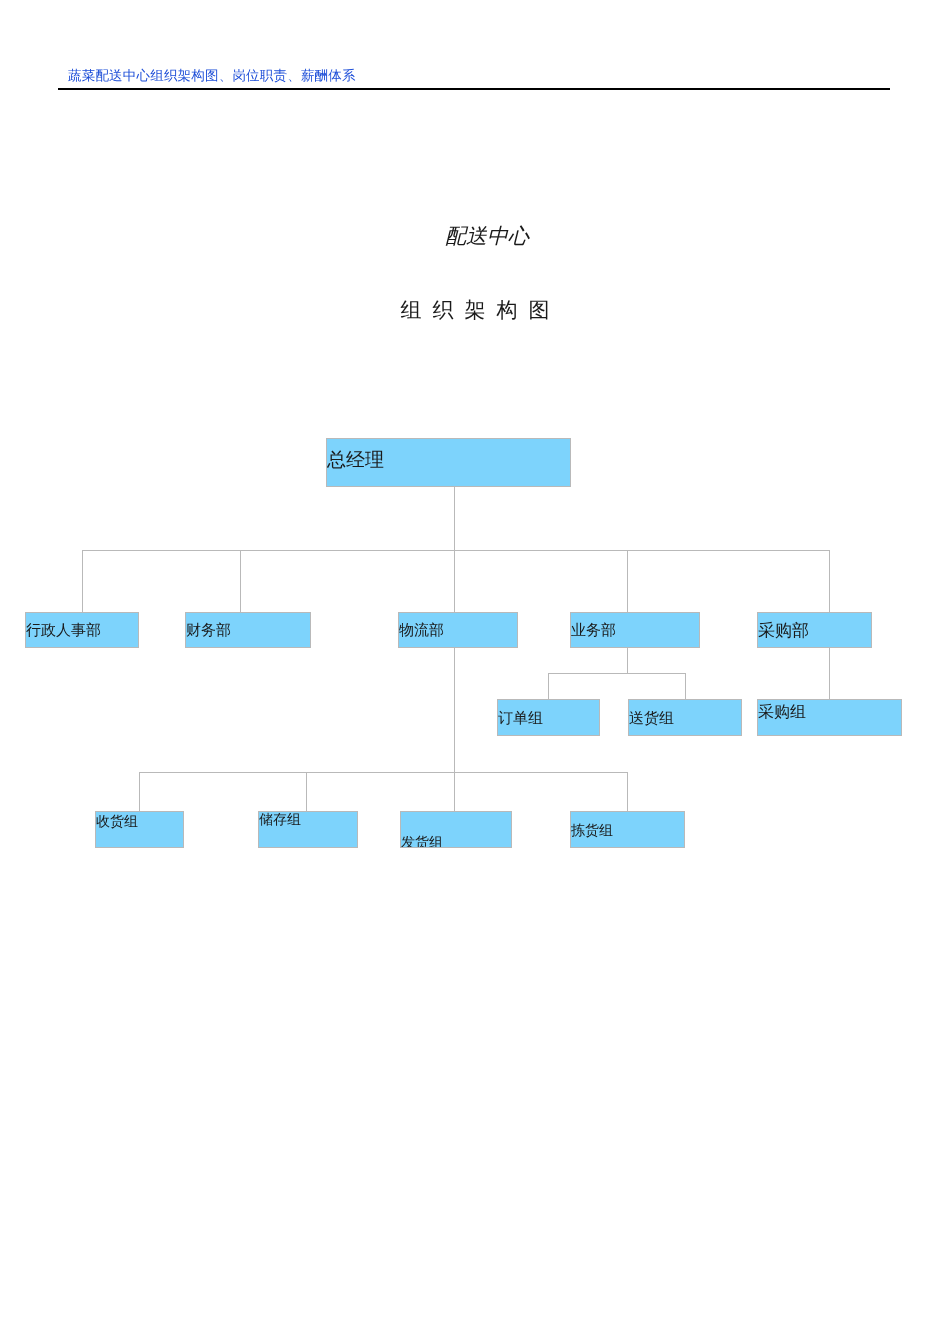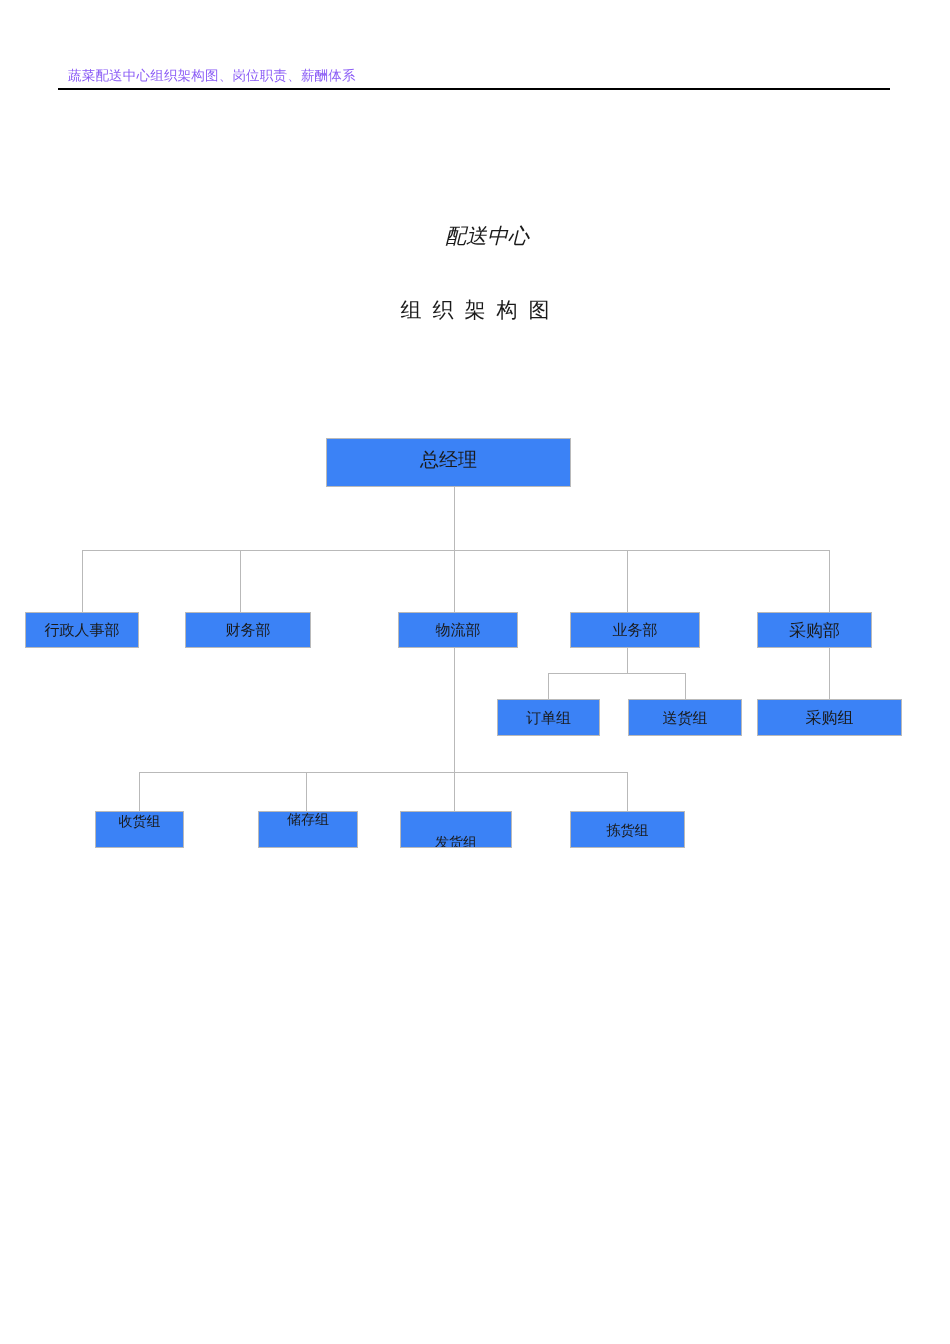--- a/index.html
+++ b/index.html
@@ -20,21 +20,21 @@
   }
 
   
   #header-text {
     position: absolute;
     left: 68px;
     top: 66px;
     font-size: 13.5px;
     line-height: 18px;
     letter-spacing: 0.2px;
-    color: #8b5cf6;
+    color: #1d4ed8;
     white-space: nowrap;
   }
   #header-rule {
     position: absolute;
     left: 58px;
     top: 88px;
     width: 832px;
     height: 0;
     border-top: 2.2px solid #000000;
   }
@@ -61,22 +61,22 @@
     position: absolute;
     left: 0;
     top: 0;
     width: 950px;
     height: 1344px;
   }
   .node {
     position: absolute;
     box-sizing: border-box;
     border: 1px solid #b9b9b9;
-    background: #3b82f6;
-    text-align: center;
+    background: #7dd3fc;
+    text-align: left;
     color: #1a1a1a;
     white-space: nowrap;
     overflow: hidden;
   }
   .node .node-label {
     display: block;
     line-height: 1;
   }
   .connector {
     position: absolute;
@@ -147,21 +147,21 @@
     </div>
 
     <div class="node" style="left:497px; top:699px; width:103px; height:37px; font-size:15px; padding-top:11px;">
       <span class="node-label">订单组</span>
     </div>
 
     <div class="node" style="left:628px; top:699px; width:114px; height:37px; font-size:15px; padding-top:11px;">
       <span class="node-label">送货组</span>
     </div>
 
-    <div class="node" style="left:757px; top:699px; width:145px; height:37px; font-size:16px; padding-top:10px;">
+    <div class="node" style="left:757px; top:699px; width:145px; height:37px; font-size:16px; padding-top:4px;">
       <span class="node-label">采购组</span>
     </div>
 
     <div class="node" style="left:95px; top:811px; width:89px; height:37px; font-size:14px; padding-top:2px;">
       <span class="node-label">收货组</span>
     </div>
 
     <div class="node" style="left:258px; top:811px; width:100px; height:37px; font-size:14px; ">
       <span class="node-label">储存组</span>
     </div>

